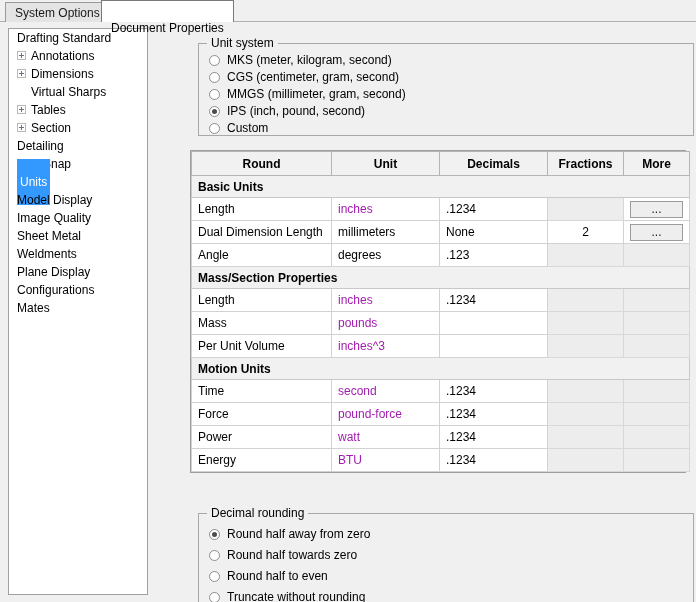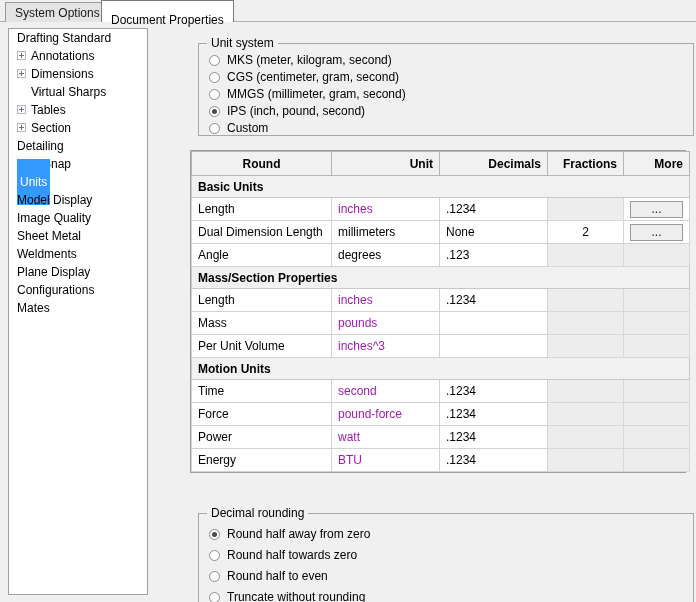--- a/index.html
+++ b/index.html
@@ -43,21 +43,21 @@
   }
   .tab.inactive {
     left: 5px;
     background: #e4e4e4;
     color: #1a1a1a;
   }
   .tab.active {
     left: 101px;
     top: 0px;
     height: 22px;
-    padding-top: 12px;
+    padding-top: 20px;
     background: #ffffff;
     border-color: #7a7a7a;
     font-weight: normal;
     z-index: 3;
   }
 
   
   .tree-panel {
     position: absolute;
     left: 8px; top: 28px;
@@ -175,21 +175,21 @@
     font-size: 12px;
     table-layout: fixed;
   }
   table.units th {
     background: #f1f1f1;
     border: 1px solid #b5b5b5;
     height: 24px;
     font-weight: bold;
     font-size: 12px;
     color: #000;
-    text-align: right;
+    text-align: center;
     padding: 0 6px;
   }
   table.units th.center { text-align: center; }
   table.units td {
     border: 1px solid #d2d2d2;
     height: 23px;
     padding: 0 6px;
     vertical-align: middle;
     color: #000;
     background: #ffffff;

